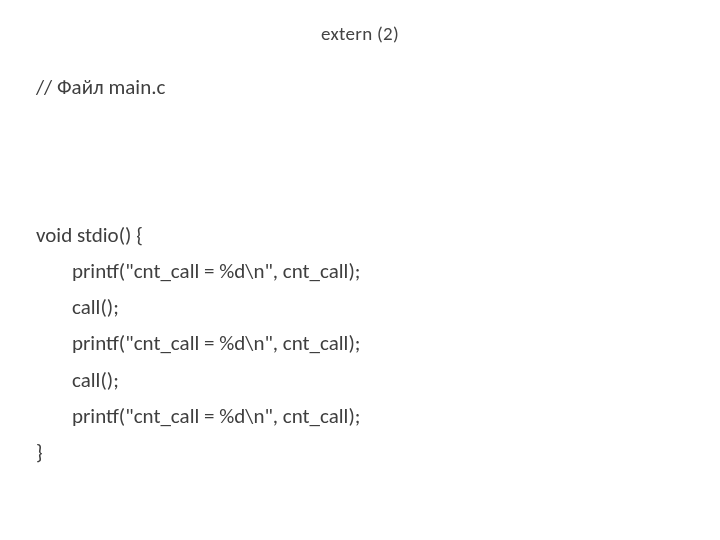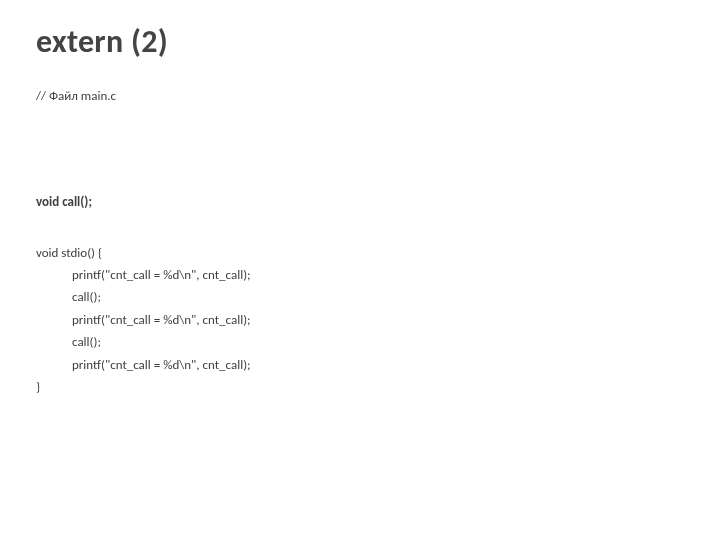--- a/index.html
+++ b/index.html
@@ -10,28 +10,29 @@
     body {
       width: 720px;
       height: 540px;
       background: #ffffff;
       font-family: Calibri, "Segoe UI", sans-serif;
       color: #3a3a3a;
       padding: 22px 36px 20px 36px;
       overflow: hidden;
     }
     .title {
-      font-size: 32px;
-      font-weight: 700;
+      text-align: center;
+      font-size: 19px;
+      font-weight: 400;
       color: #444444;
       margin-bottom: 24px;
       letter-spacing: 0.3px;
     }
     .code-block {
-      font-size: 13px;
+      font-size: 21px;
       line-height: 1.72;
       color: #3f3f3f;
     }
     .code-line {
       white-space: pre;
     }
     .code-line.bold {
       font-weight: bold;
     }
     .code-line.indent {
@@ -44,21 +45,20 @@
 </head>
 <body>
 
 <h1 class="title">extern (2)</h1>
 
 <div class="code-block" id="code-container">
     <div class="code-line">// Файл main.c</div>
     <div class="code-line blank"></div>
     <div class="code-line blank"></div>
     <div class="code-line blank"></div>
-    <div class="code-line bold">void call();</div>
     <div class="code-line blank"></div>
     <div class="code-line">void stdio() {</div>
     <div class="code-line indent">printf("cnt_call = %d\n", cnt_call);</div>
     <div class="code-line indent">call();</div>
     <div class="code-line indent">printf("cnt_call = %d\n", cnt_call);</div>
     <div class="code-line indent">call();</div>
     <div class="code-line indent">printf("cnt_call = %d\n", cnt_call);</div>
     <div class="code-line">}</div>
   </div>
 

